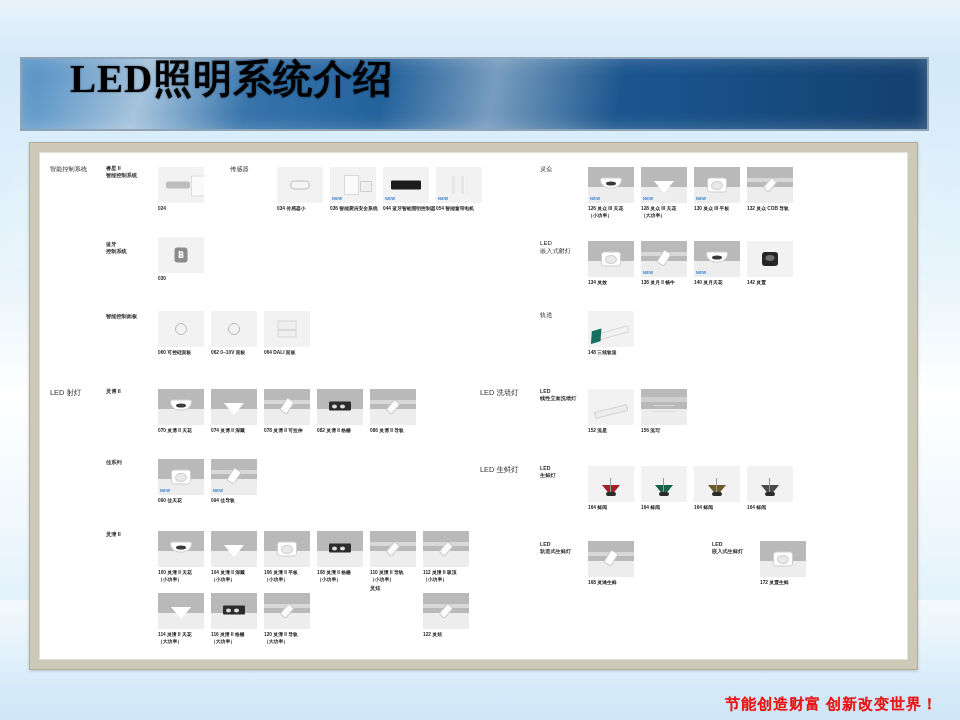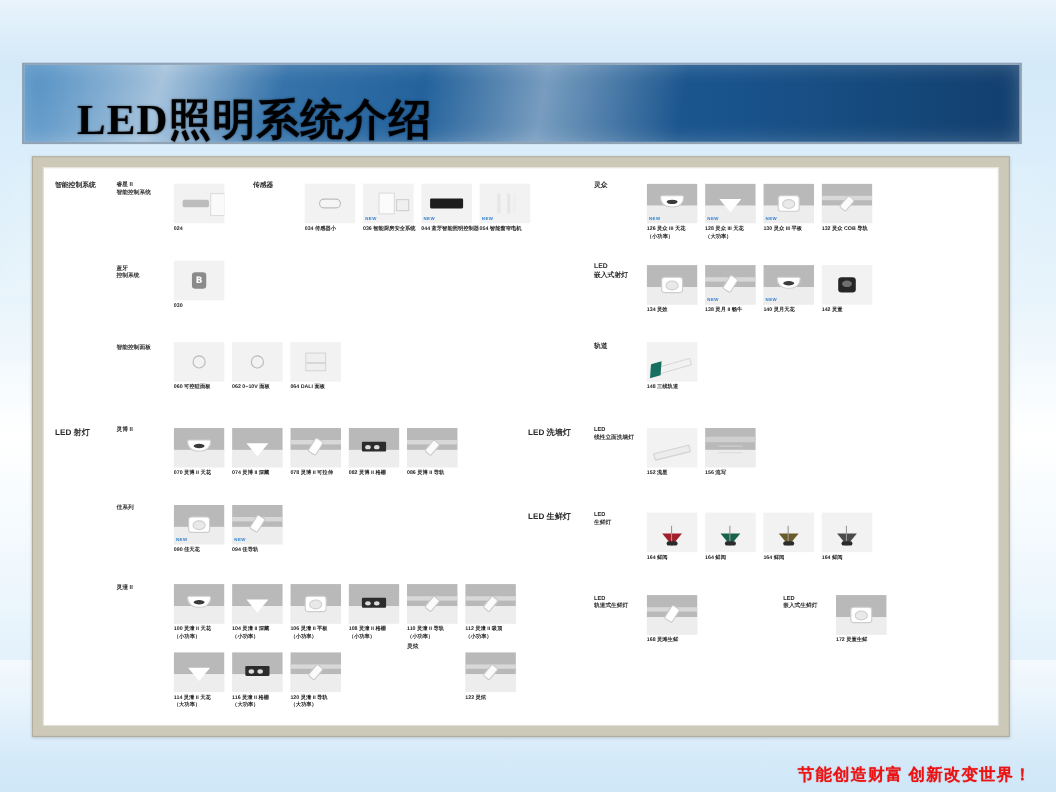--- a/index.html
+++ b/index.html
@@ -16,21 +16,21 @@
 
   
   #title-banner{
     position:absolute;left:20px;top:57px;width:905px;height:70px;
     border:2px solid #8fa3b5;
     background:
       linear-gradient(107deg,rgba(255,255,255,.0) 0%,rgba(255,255,255,.55) 14%,rgba(255,255,255,.05) 26%,rgba(255,255,255,.0) 40%),
       linear-gradient(100deg,rgba(255,255,255,.0) 40%,rgba(255,255,255,.40) 52%,rgba(255,255,255,.0) 66%),
       linear-gradient(90deg,#4f8fc4 0%,#2d6ea8 22%,#1f5d97 48%,#19538b 72%,#123f6e 100%);
     box-shadow:inset 0 0 18px rgba(255,255,255,.25);
-    display:flex;align-items:flex-end;
+    display:flex;align-items:flex-start;
   }
   #title-text{
     margin-left:48px;color:#000;font-size:39px;line-height:1;
     font-family:"Liberation Serif","DejaVu Serif",serif;font-weight:700;
     letter-spacing:1px;
     text-shadow:0 0 2px rgba(0,0,0,.6);
     white-space:nowrap;
   }
 
   
@@ -42,21 +42,21 @@
     box-shadow:0 1px 3px rgba(0,0,0,.18);
   }
   #catalog-sheet{
     width:100%;height:100%;background:#ffffff;box-sizing:border-box;
     border:1px solid #e2e0d8;position:relative;overflow:hidden;
   }
 
   
   .abs{position:absolute;}
 
-  .cat-title{font-size:6.2px;font-weight:700;color:#2b2b2b;line-height:1.35;white-space:pre-line;}
+  .cat-title{font-size:6.2px;font-weight:400;color:#2b2b2b;line-height:1.35;white-space:pre-line;}
   .cat-title.big{font-size:7.4px;}
   .sub-title{font-size:5.2px;font-weight:700;color:#2b2b2b;line-height:1.4;white-space:pre-line;}
 
   .prod{position:absolute;}
   .thumb{
     width:46px;height:36px;position:relative;overflow:hidden;
     background:#f1f1f1;
   }
   .thumb .wall{position:absolute;left:0;top:0;width:100%;height:55%;background:#b9b9b9;}
   .thumb .floor{position:absolute;left:0;bottom:0;width:100%;height:45%;background:#ededed;}

